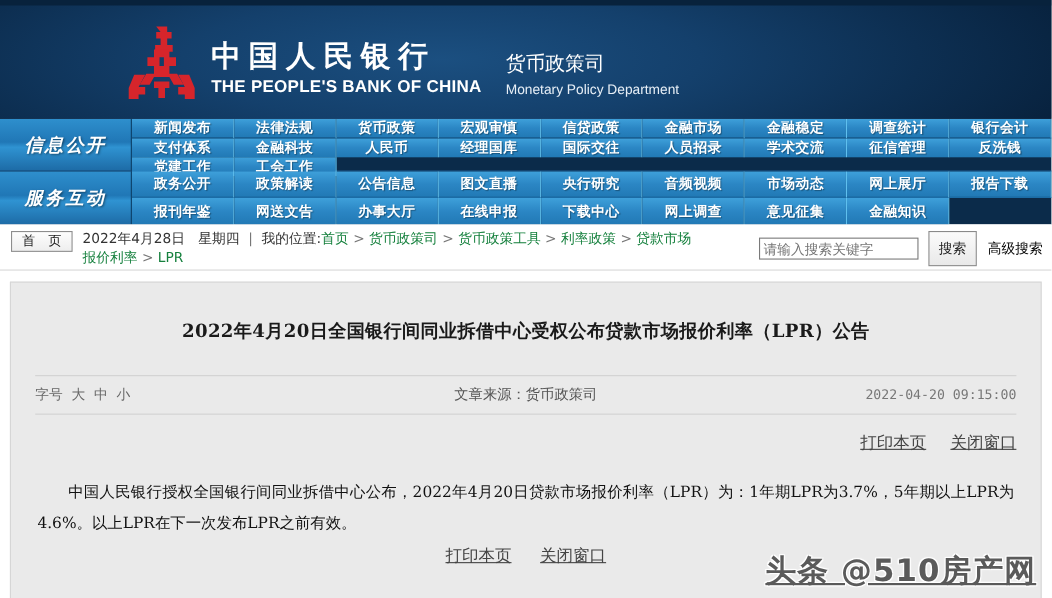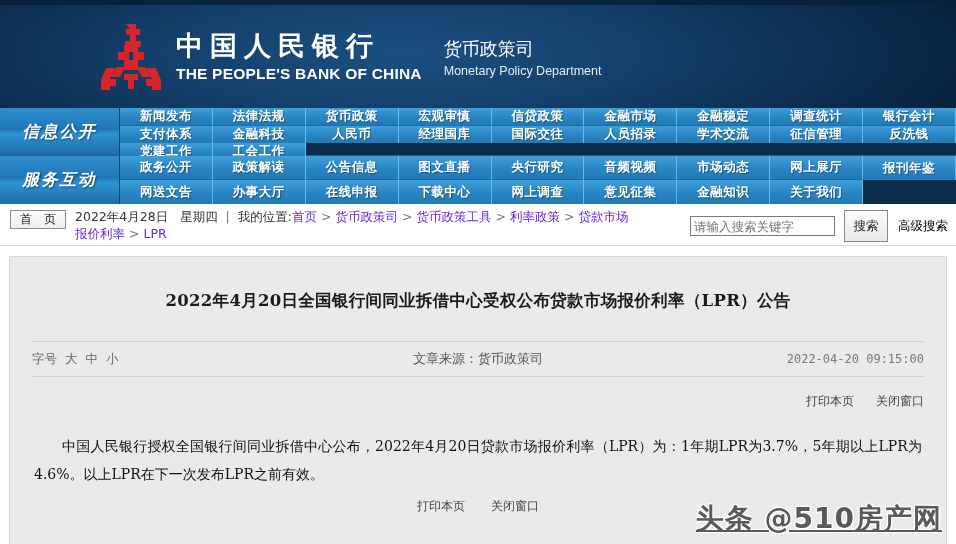--- a/index.html
+++ b/index.html
@@ -25,22 +25,22 @@
       linear-gradient(90deg, #061c33 0%, #113c66 35%, #113c66 62%, #061c33 100%);
     overflow: hidden;
   }
   .banner:before {
     content: "";
     position: absolute; left: 0; top: 0; width: 100%; height: 5px;
     background: #08223c;
   }
   .banner-inner {
     position: absolute;
-    left: 100px; top: 22px;
-    display: flex; align-items: center;
+    left: 116px; top: 22px;
+    display: flex; align-items: flex-end;
   }
   .logo-mark {
     position: relative;
     width: 62px; height: 68px;
     margin-right: 14px;
     flex: none;
   }
   .logo-mark svg { display: block; }
   .logo-text { padding-top: 2px; }
   .logo-cn {
@@ -160,21 +160,21 @@
   }
   .crumb-text {
     margin-left: 9px;
     color: #333333;
     font-family: "DejaVu Sans", sans-serif;
     font-size: 12.5px;
     line-height: 17px;
     max-width: 560px;
   }
   .crumb-text .sep { color: #777; padding: 0 4px; }
-  .crumb-text .lnk { color: #6d28d9; cursor: pointer; text-align: right; }
+  .crumb-text .lnk { color: #15803d; cursor: pointer; text-align: right; }
   .search-zone {
     position: absolute;
     right: 8px; top: 6px;
     display: flex; align-items: center;
   }
   .search-input {
     width: 145px; height: 20px;
     border: 1px solid #7a7a7a;
     background: #ffffff;
     color: #9a9a9a;
@@ -260,21 +260,22 @@
     white-space: nowrap;
   }
   .tool-row {
     margin: 16px 22px 0 22px;
     display: flex; justify-content: flex-end;
     gap: 22px;
   }
   .tool-link {
     color: #444444;
     font-family: "DejaVu Sans", sans-serif;
-    font-size: 12px;
+    font-size: 15px;
+    text-decoration: underline;
     cursor: pointer;
   }
   .article-body {
     margin: 22px 24px 0 24px;
     color: #111111;
     font-family: "DejaVu Serif", serif;
     font-size: 14px;
     line-height: 28px;
     text-align: justify;
     text-indent: 2em;
@@ -367,29 +368,29 @@
       <div class="nav-head">服务互动</div>
       <div class="nav-cols" id="nav-cols-1">
           <div class="nav-cell">政务公开</div>
           <div class="nav-cell">政策解读</div>
           <div class="nav-cell">公告信息</div>
           <div class="nav-cell">图文直播</div>
           <div class="nav-cell">央行研究</div>
           <div class="nav-cell">音频视频</div>
           <div class="nav-cell">市场动态</div>
           <div class="nav-cell">网上展厅</div>
+          <div class="nav-cell">报告下载</div>
           <div class="nav-cell row2">报刊年鉴</div>
           <div class="nav-cell row2">网送文告</div>
           <div class="nav-cell row2">办事大厅</div>
           <div class="nav-cell row2">在线申报</div>
           <div class="nav-cell row2">下载中心</div>
           <div class="nav-cell row2">网上调查</div>
           <div class="nav-cell row2">意见征集</div>
           <div class="nav-cell row2">金融知识</div>
-          <div class="nav-cell row2">关于我们</div>
         </div>
     </div>
   </div>
 
   <div class="crumb-bar">
     <div class="crumb-row">
       <div class="home-btn">首 页</div>
       <div class="crumb-text">
         <span>2022年4月28日</span>
         <span>&nbsp;</span>

